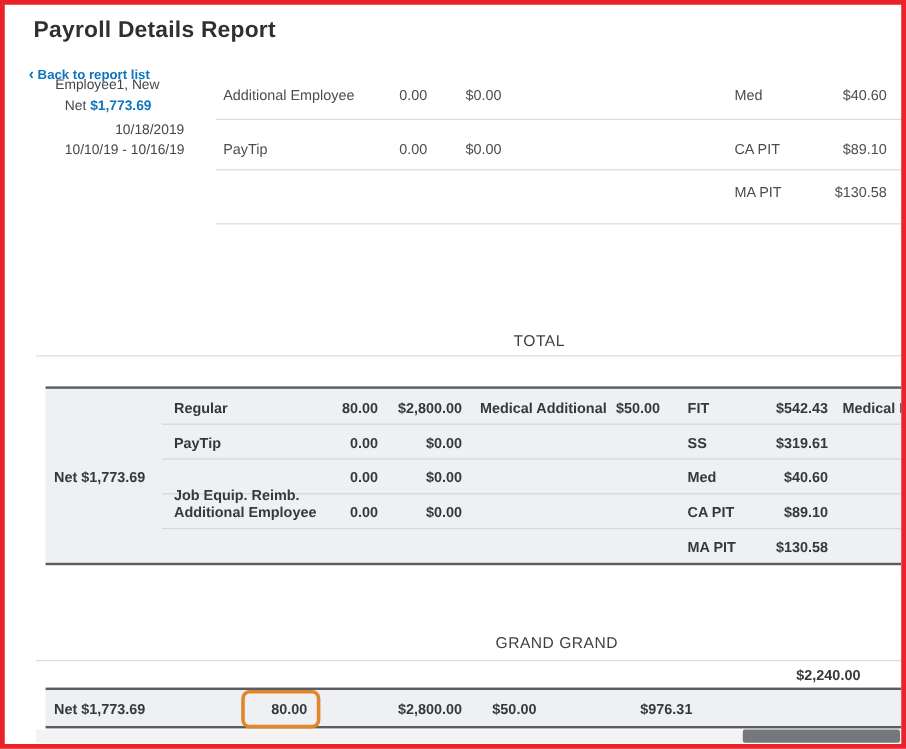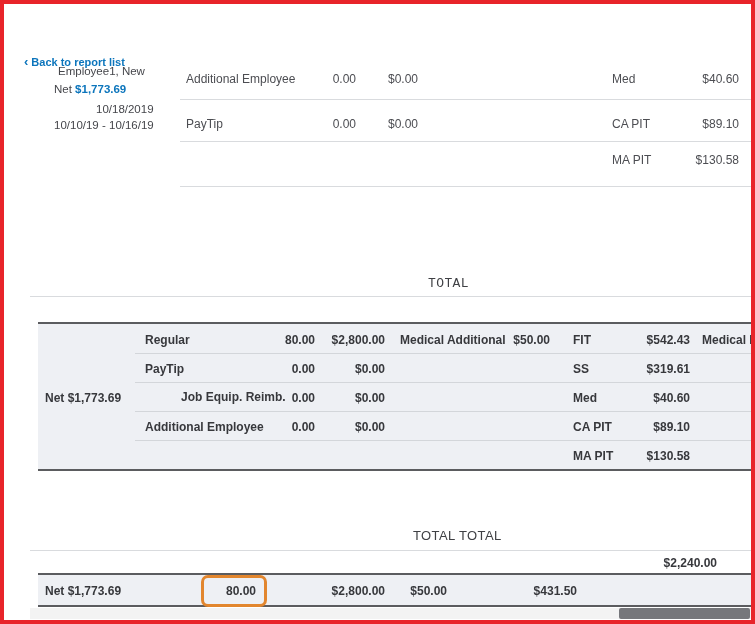--- a/index.html
+++ b/index.html
@@ -45,23 +45,24 @@
   .netval { color:#0c75bc;font-weight:bold; }
 
   .sbtrack { position:absolute; left:26px; right:0; top:604px; height:11px; background:#f3f3f3; }
   .sbthumb { position:absolute; right:1px; top:604px; width:131px; height:11px; background:#76777b; border-radius:2px; cursor:pointer; }
 </style>
 </head>
 <body>
 
 <div class="page">
 
+  <div class="t title">Payroll Details Report</div>
   <a class="t back"><span class="chev">‹</span><span>Back to report list</span></a>
 
-  <div class="t sm" style="left:54px; top:61px;">Employee1, New</div>
+  <div class="t sm" style="left:42px; top:61px;">Employee1, New</div>
   <div class="t sm" style="left:50px; top:79px;"><span>Net</span>&nbsp;<span class="netval">$1,773.69</span></div>
   <div class="t sm" style="left:50px; top:99px;margin-left:42px;">10/18/2019</div>
   <div class="t sm" style="left:50px; top:115px;">10/10/19 -  10/16/19</div>
 
   <div class="t reg" style="left:182px; top:68px;">Additional Employee</div>
   <div class="t reg num" style="left:296px; top:68px; width:56px;">0.00</div>
   <div class="t reg num" style="left:358px; top:68px; width:56px;">$0.00</div>
   <div class="t reg" style="left:608px; top:68px;">Med</div>
   <div class="t reg num" style="left:675px; top:68px; width:60px;">$40.60</div>
   <div class="hr" style="left:176px; right:0; top:95px;"></div>
@@ -70,21 +71,21 @@
   <div class="t reg num" style="left:296px; top:113px; width:56px;">0.00</div>
   <div class="t reg num" style="left:358px; top:113px; width:56px;">$0.00</div>
   <div class="t reg" style="left:608px; top:113px;">CA PIT</div>
   <div class="t reg num" style="left:675px; top:113px; width:60px;">$89.10</div>
   <div class="hr" style="left:176px; right:0; top:137px;"></div>
 
   <div class="t reg" style="left:608px; top:149px;">MA PIT</div>
   <div class="t reg num" style="left:675px; top:149px; width:60px;">$130.58</div>
   <div class="hr" style="left:176px; right:0; top:182px;"></div>
 
-  <div class="t heading" style="left:424px; top:272px;font-family:Liberation Mono, monospace;">TOTAL</div>
+  <div class="t heading" style="left:424px; top:272px;">TOTAL</div>
   <div class="hr" style="left:26px; right:0; top:292px;"></div>
 
   <div class="totbl"></div>
   <div class="sep" style="top:349px;"></div>
   <div class="sep" style="top:378px;"></div>
   <div class="sep" style="top:407px;"></div>
   <div class="sep" style="top:436px;"></div>
 
   <div class="t bld" style="left:41px; top:387px;">Net $1,773.69</div>
 
@@ -96,43 +97,43 @@
   <div class="t bld" style="left:569px; top:329px;">FIT</div>
   <div class="t bld num" style="left:620px; top:329px; width:66px;">$542.43</div>
   <div class="t bld" style="left:698px; top:329px;">Medical In</div>
 
   <div class="t bld" style="left:141px; top:358px;">PayTip</div>
   <div class="t bld num" style="left:255px; top:358px; width:56px;">0.00</div>
   <div class="t bld num" style="left:311px; top:358px; width:70px;">$0.00</div>
   <div class="t bld" style="left:569px; top:358px;">SS</div>
   <div class="t bld num" style="left:620px; top:358px; width:66px;">$319.61</div>
 
-  <div class="t bld" style="left:141px; top:386px;margin-left:36px;">Job Equip. Reimb.</div>
+  <div class="t bld" style="left:141px; top:402px;">Job Equip. Reimb.</div>
   <div class="t bld num" style="left:255px; top:387px; width:56px;">0.00</div>
   <div class="t bld num" style="left:311px; top:387px; width:70px;">$0.00</div>
   <div class="t bld" style="left:569px; top:387px;">Med</div>
   <div class="t bld num" style="left:620px; top:387px; width:66px;">$40.60</div>
 
   <div class="t bld" style="left:141px; top:416px;">Additional Employee</div>
   <div class="t bld num" style="left:255px; top:416px; width:56px;">0.00</div>
   <div class="t bld num" style="left:311px; top:416px; width:70px;">$0.00</div>
   <div class="t bld" style="left:569px; top:416px;">CA PIT</div>
   <div class="t bld num" style="left:620px; top:416px; width:66px;">$89.10</div>
 
   <div class="t bld" style="left:569px; top:445px;">MA PIT</div>
   <div class="t bld num" style="left:620px; top:445px; width:66px;">$130.58</div>
 
-  <div class="t heading" style="left:409px; top:524px;">TOTAL TOTAL</div>
+  <div class="t heading" style="left:409px; top:524px;">GRAND GRAND</div>
   <div class="hr" style="left:26px; right:0; top:546px;"></div>
 
   <div class="grow"></div>
   <div class="t bld" style="left:41px; top:580px;">Net $1,773.69</div>
   <div class="t bld num" style="left:196px; top:580px; width:56px;">80.00</div>
   <div class="t bld num" style="left:311px; top:580px; width:70px;">$2,800.00</div>
   <div class="t bld num" style="left:388px; top:580px; width:55px;">$50.00</div>
-  <div class="t bld num" style="left:512px; top:580px; width:61px;">$431.50</div>
+  <div class="t bld num" style="left:512px; top:580px; width:61px;">$976.31</div>
   <div class="t bld num" style="left:637px; top:552px; width:76px;">$2,240.00</div>
   <div class="hl"></div>
 
   <div class="sbtrack"></div>
   <div class="sbthumb"></div>
 
 </div>
 
 </body></html>

